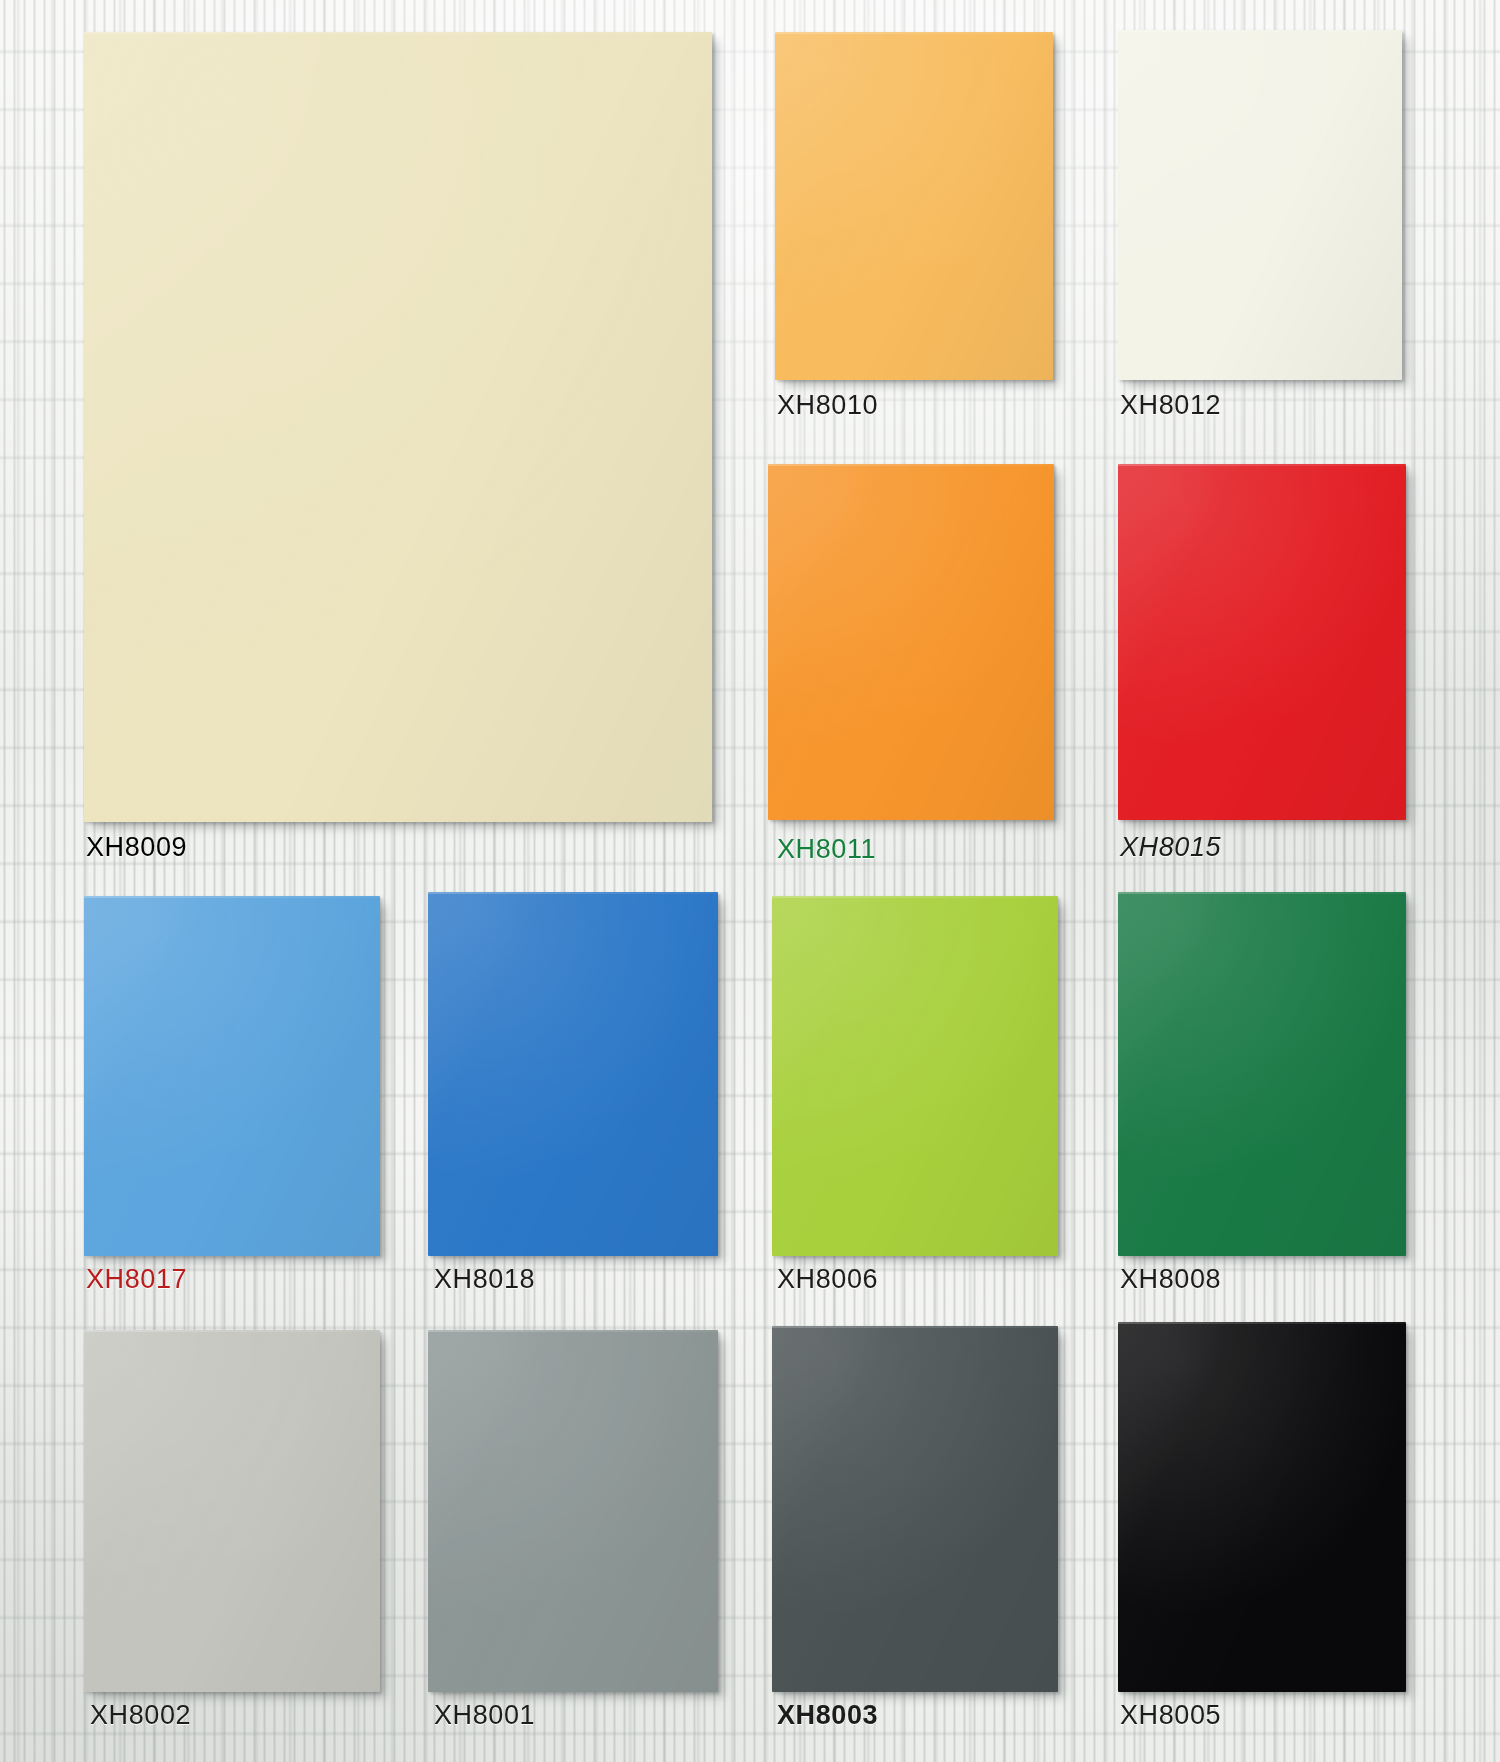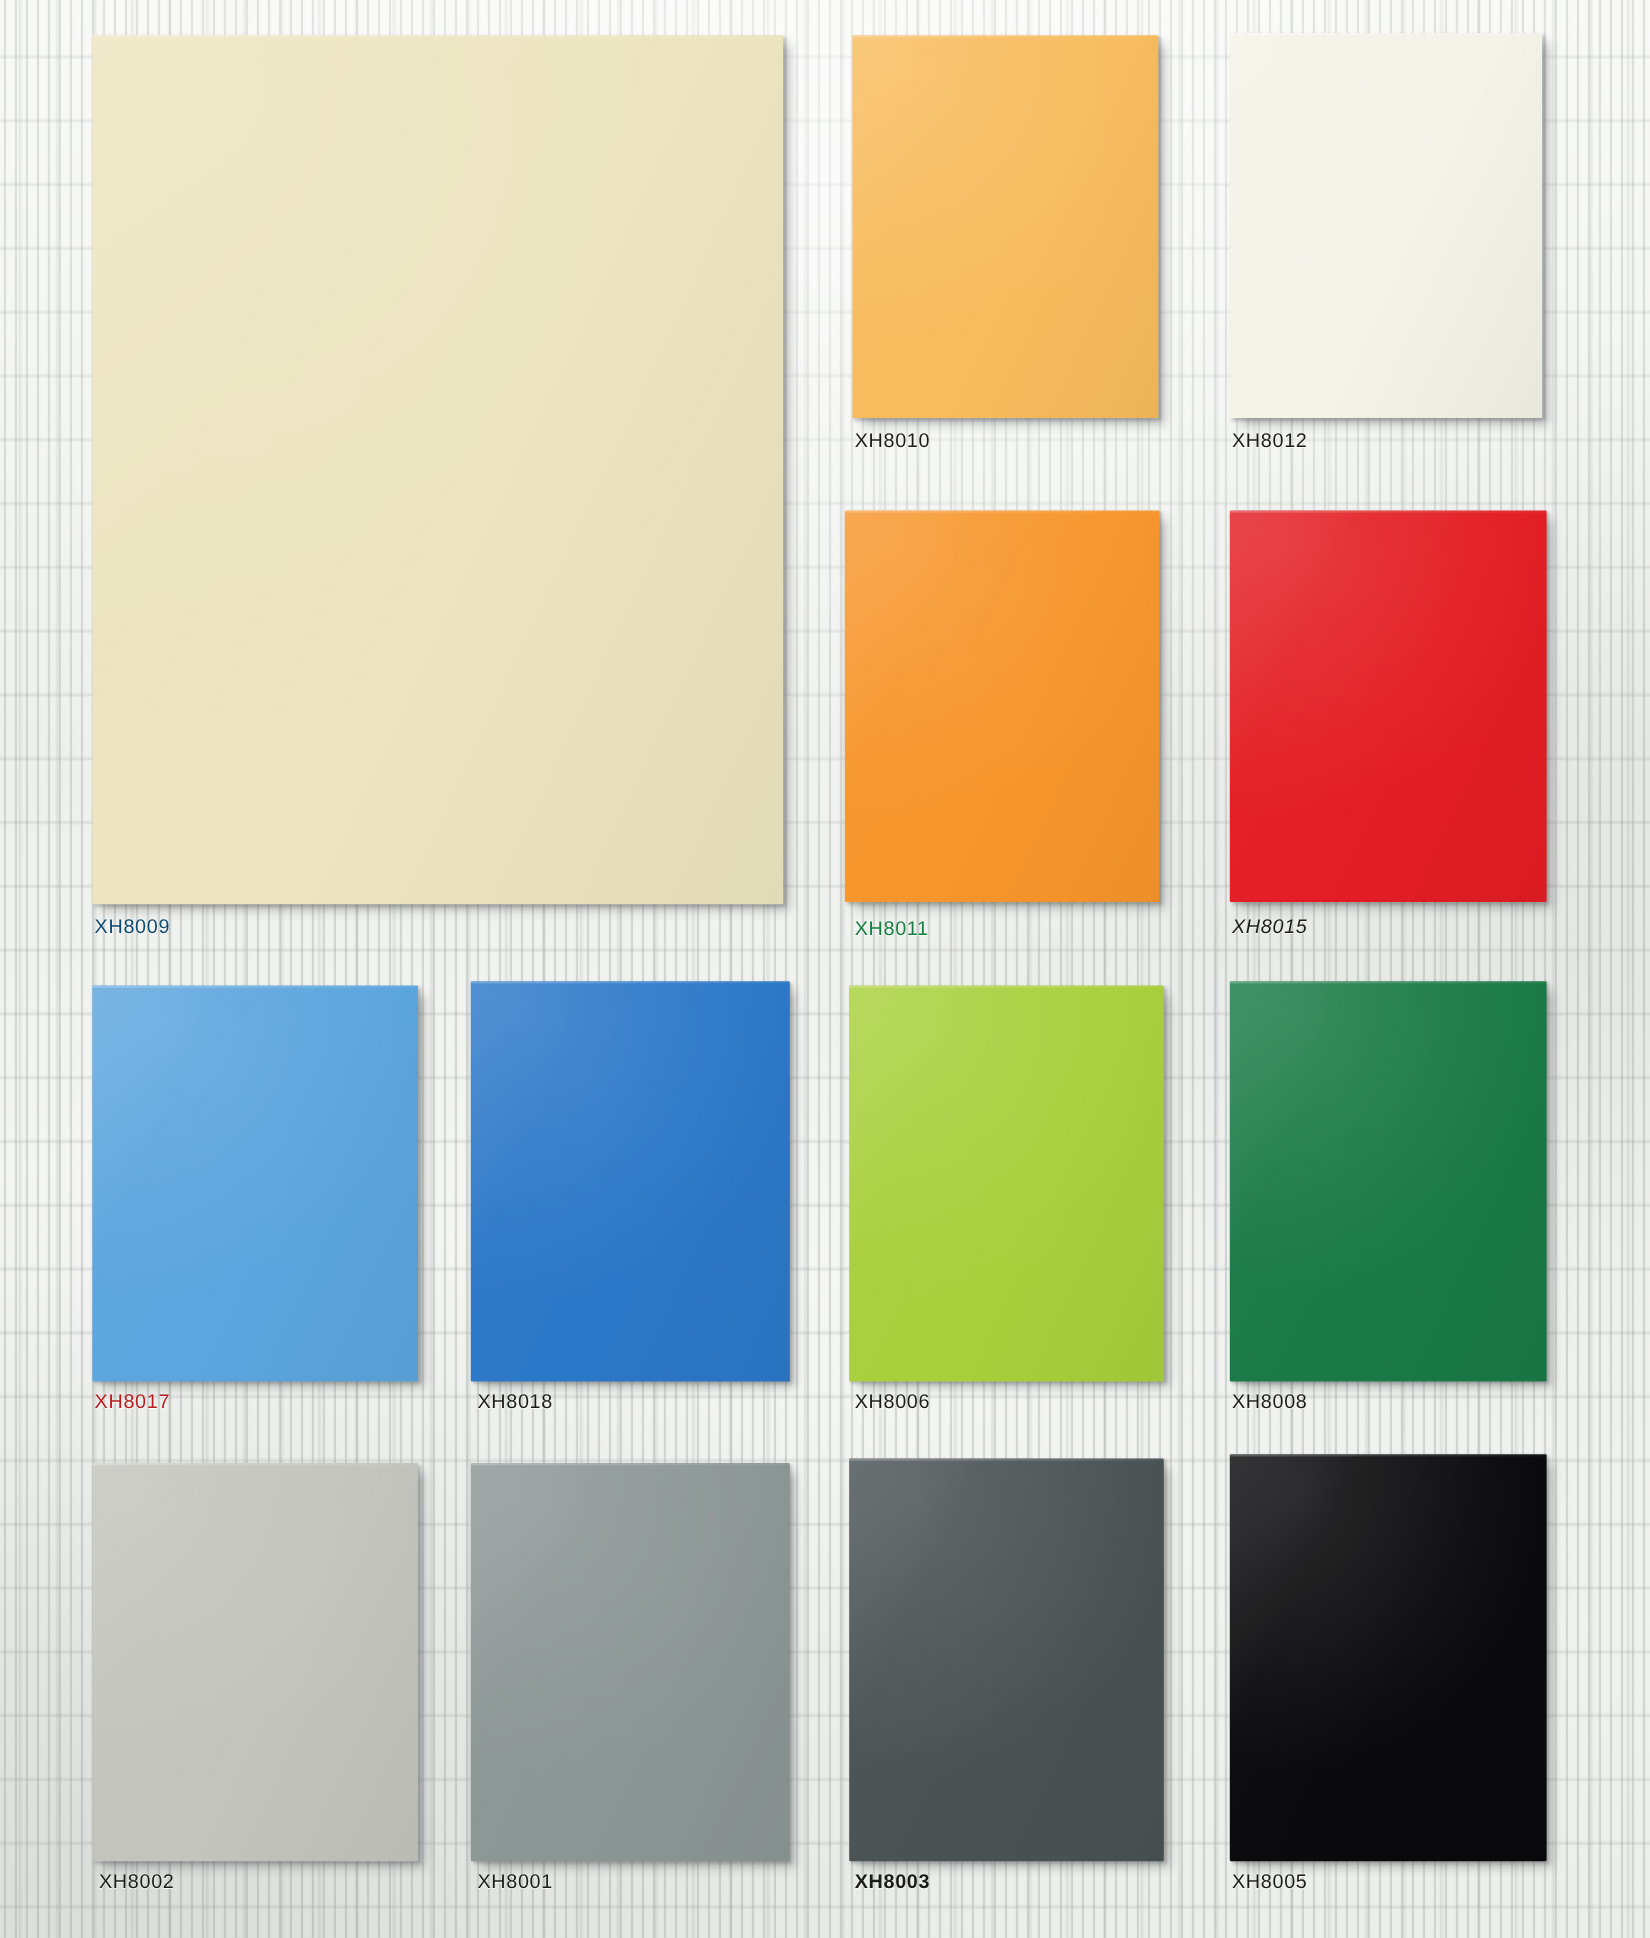--- a/index.html
+++ b/index.html
@@ -102,39 +102,39 @@
     height: 2px;
     background: linear-gradient(90deg, rgba(255,255,255,0.22), rgba(255,255,255,0.05));
     pointer-events: none;
   }
 
   .swatch-label {
     position: absolute;
     left: 2px;
     white-space: nowrap;
     color: #1c1c1c;
-    font-size: 18px;
+    font-size: 27px;
     letter-spacing: 0.6px;
     font-family: "Liberation Sans", sans-serif;
     text-shadow: 0 1px 0 rgba(255,255,255,0.85);
   }
 </style>
 </head>
 <body>
 
 <div id="board" style="background-color: rgb(242, 243, 241);">
 
   <div id="board-texture"></div>
   <div id="board-shade"></div>
 
   <div id="swatch-layer">
       <div class="swatch" style="left: 84px; top: 32px; width: 628px; height: 790px;">
         <div class="swatch-chip" title="#ede5c0" style="background-color: rgb(237, 229, 192);"></div>
       </div>
-      <div class="swatch-label" style="left: 86px; top: 832px; color: #0c4a6e;">XH8009</div>
+      <div class="swatch-label" style="left: 86px; top: 832px; color: #000000;">XH8009</div>
       <div class="swatch" style="left: 775px; top: 32px; width: 278px; height: 348px;">
         <div class="swatch-chip" title="#f8bc5e" style="background-color: rgb(248, 188, 94);"></div>
       </div>
       <div class="swatch-label" style="left: 777px; top: 390px; color: rgb(28, 28, 28);">XH8010</div>
       <div class="swatch" style="left: 1118px; top: 30px; width: 284px; height: 350px;">
         <div class="swatch-chip" title="#f4f3e8" style="background-color: rgb(244, 243, 232);"></div>
       </div>
       <div class="swatch-label" style="left: 1120px; top: 390px; color: rgb(28, 28, 28);">XH8012</div>
       <div class="swatch" style="left: 768px; top: 464px; width: 286px; height: 356px;">
         <div class="swatch-chip" title="#f7962c" style="background-color: rgb(247, 150, 44);"></div>

